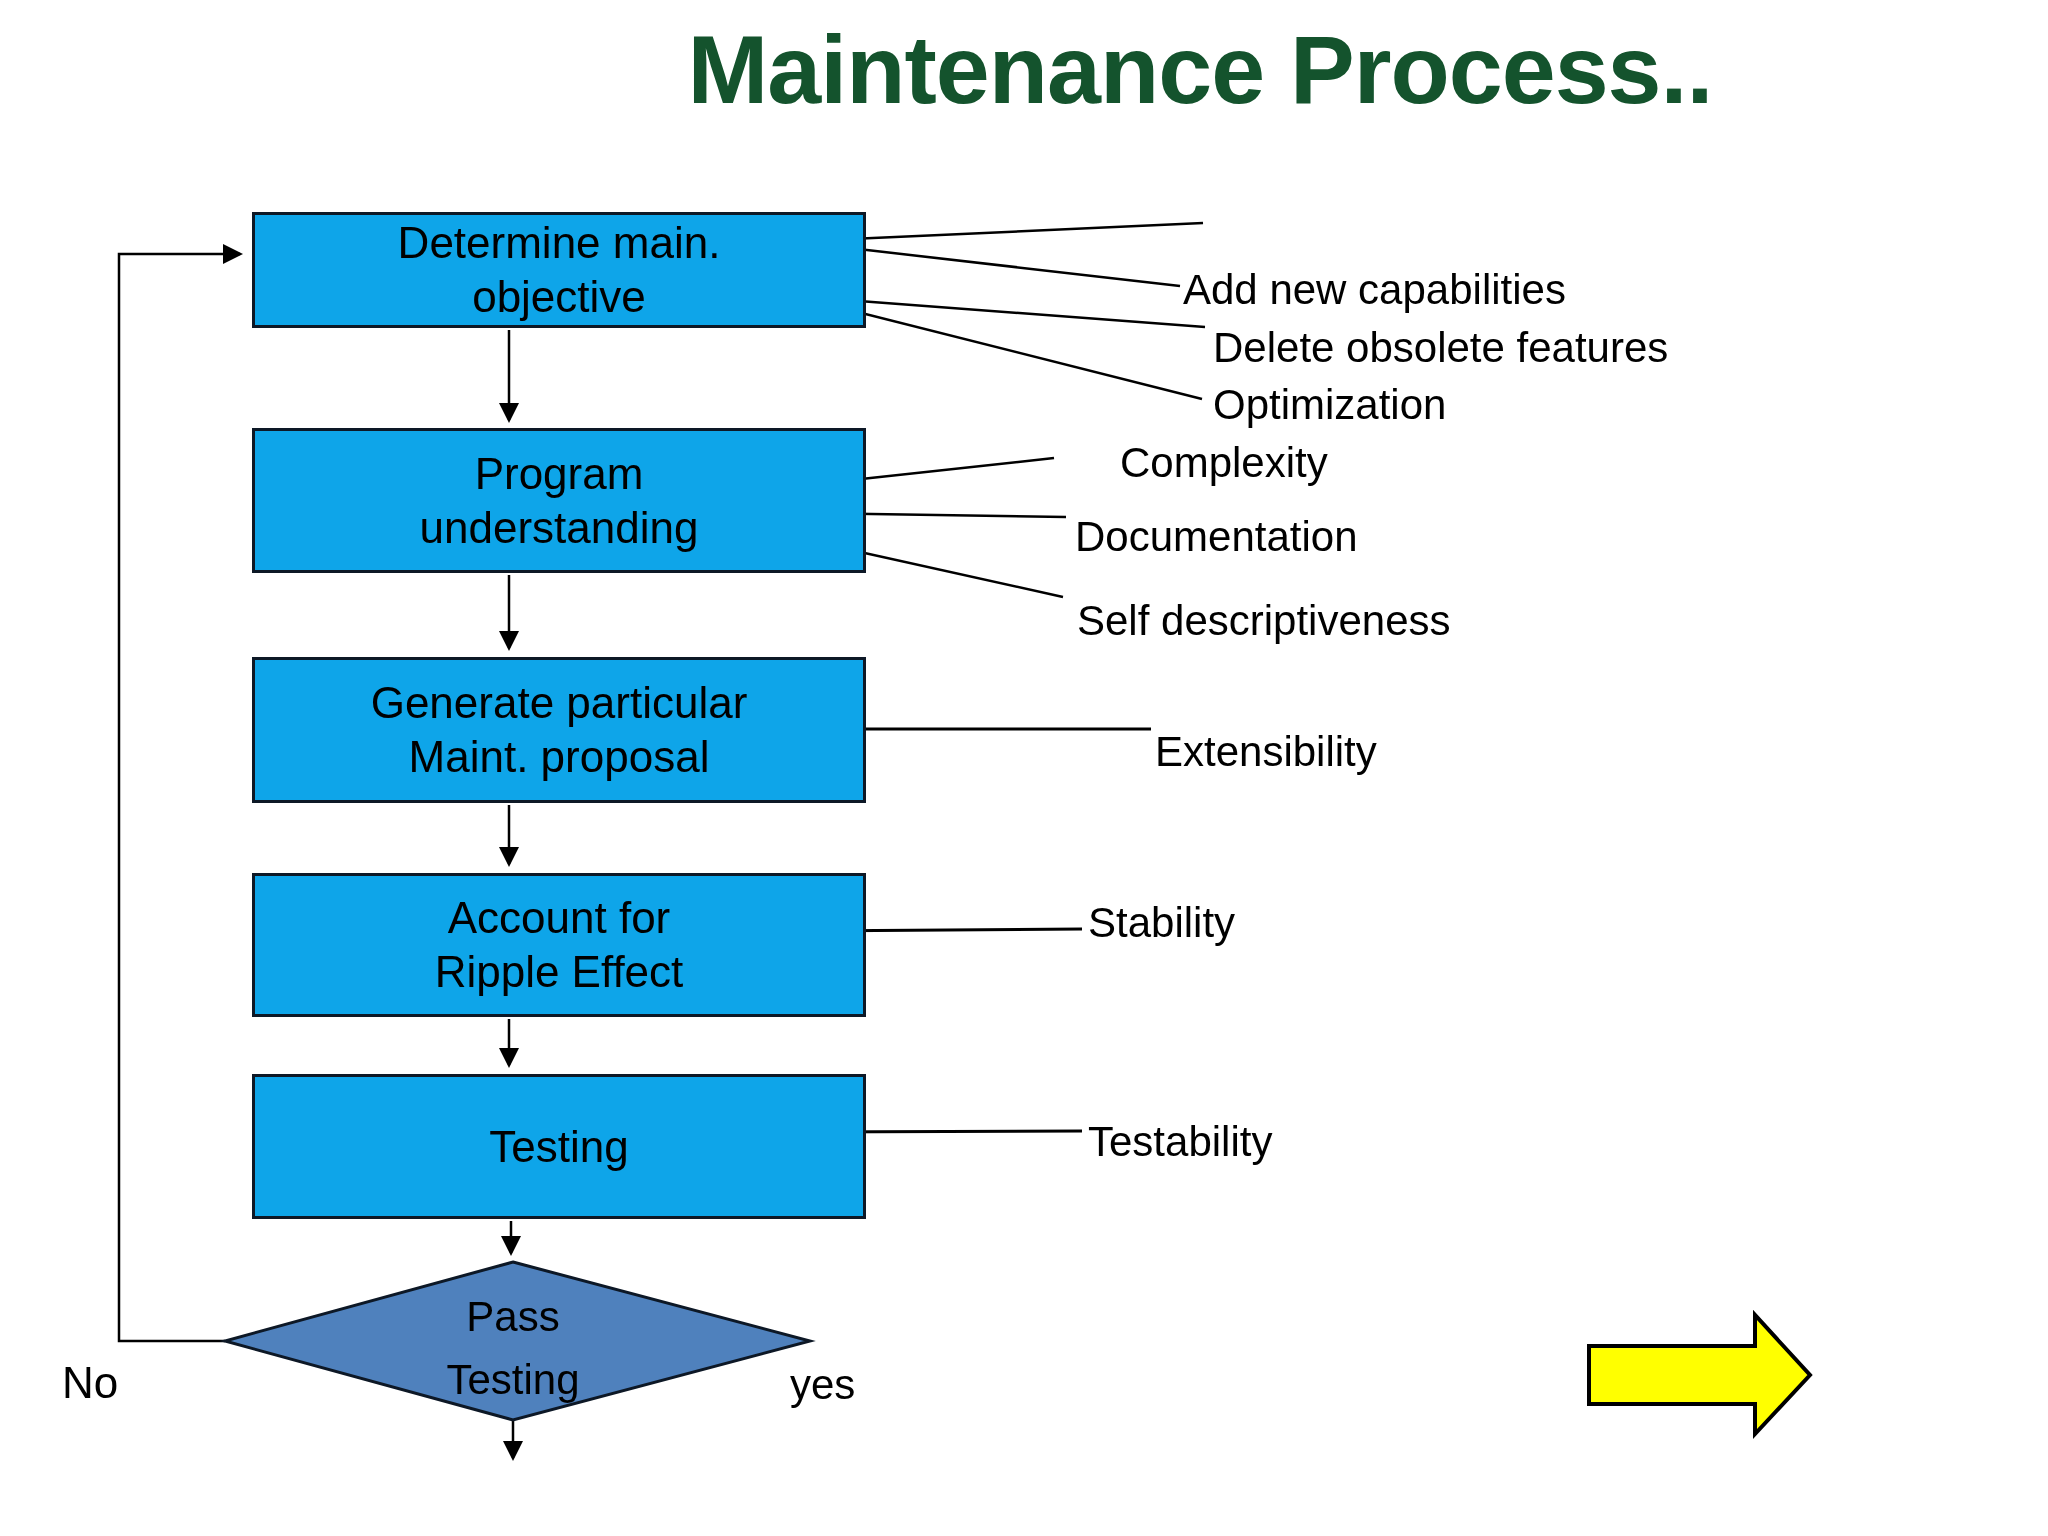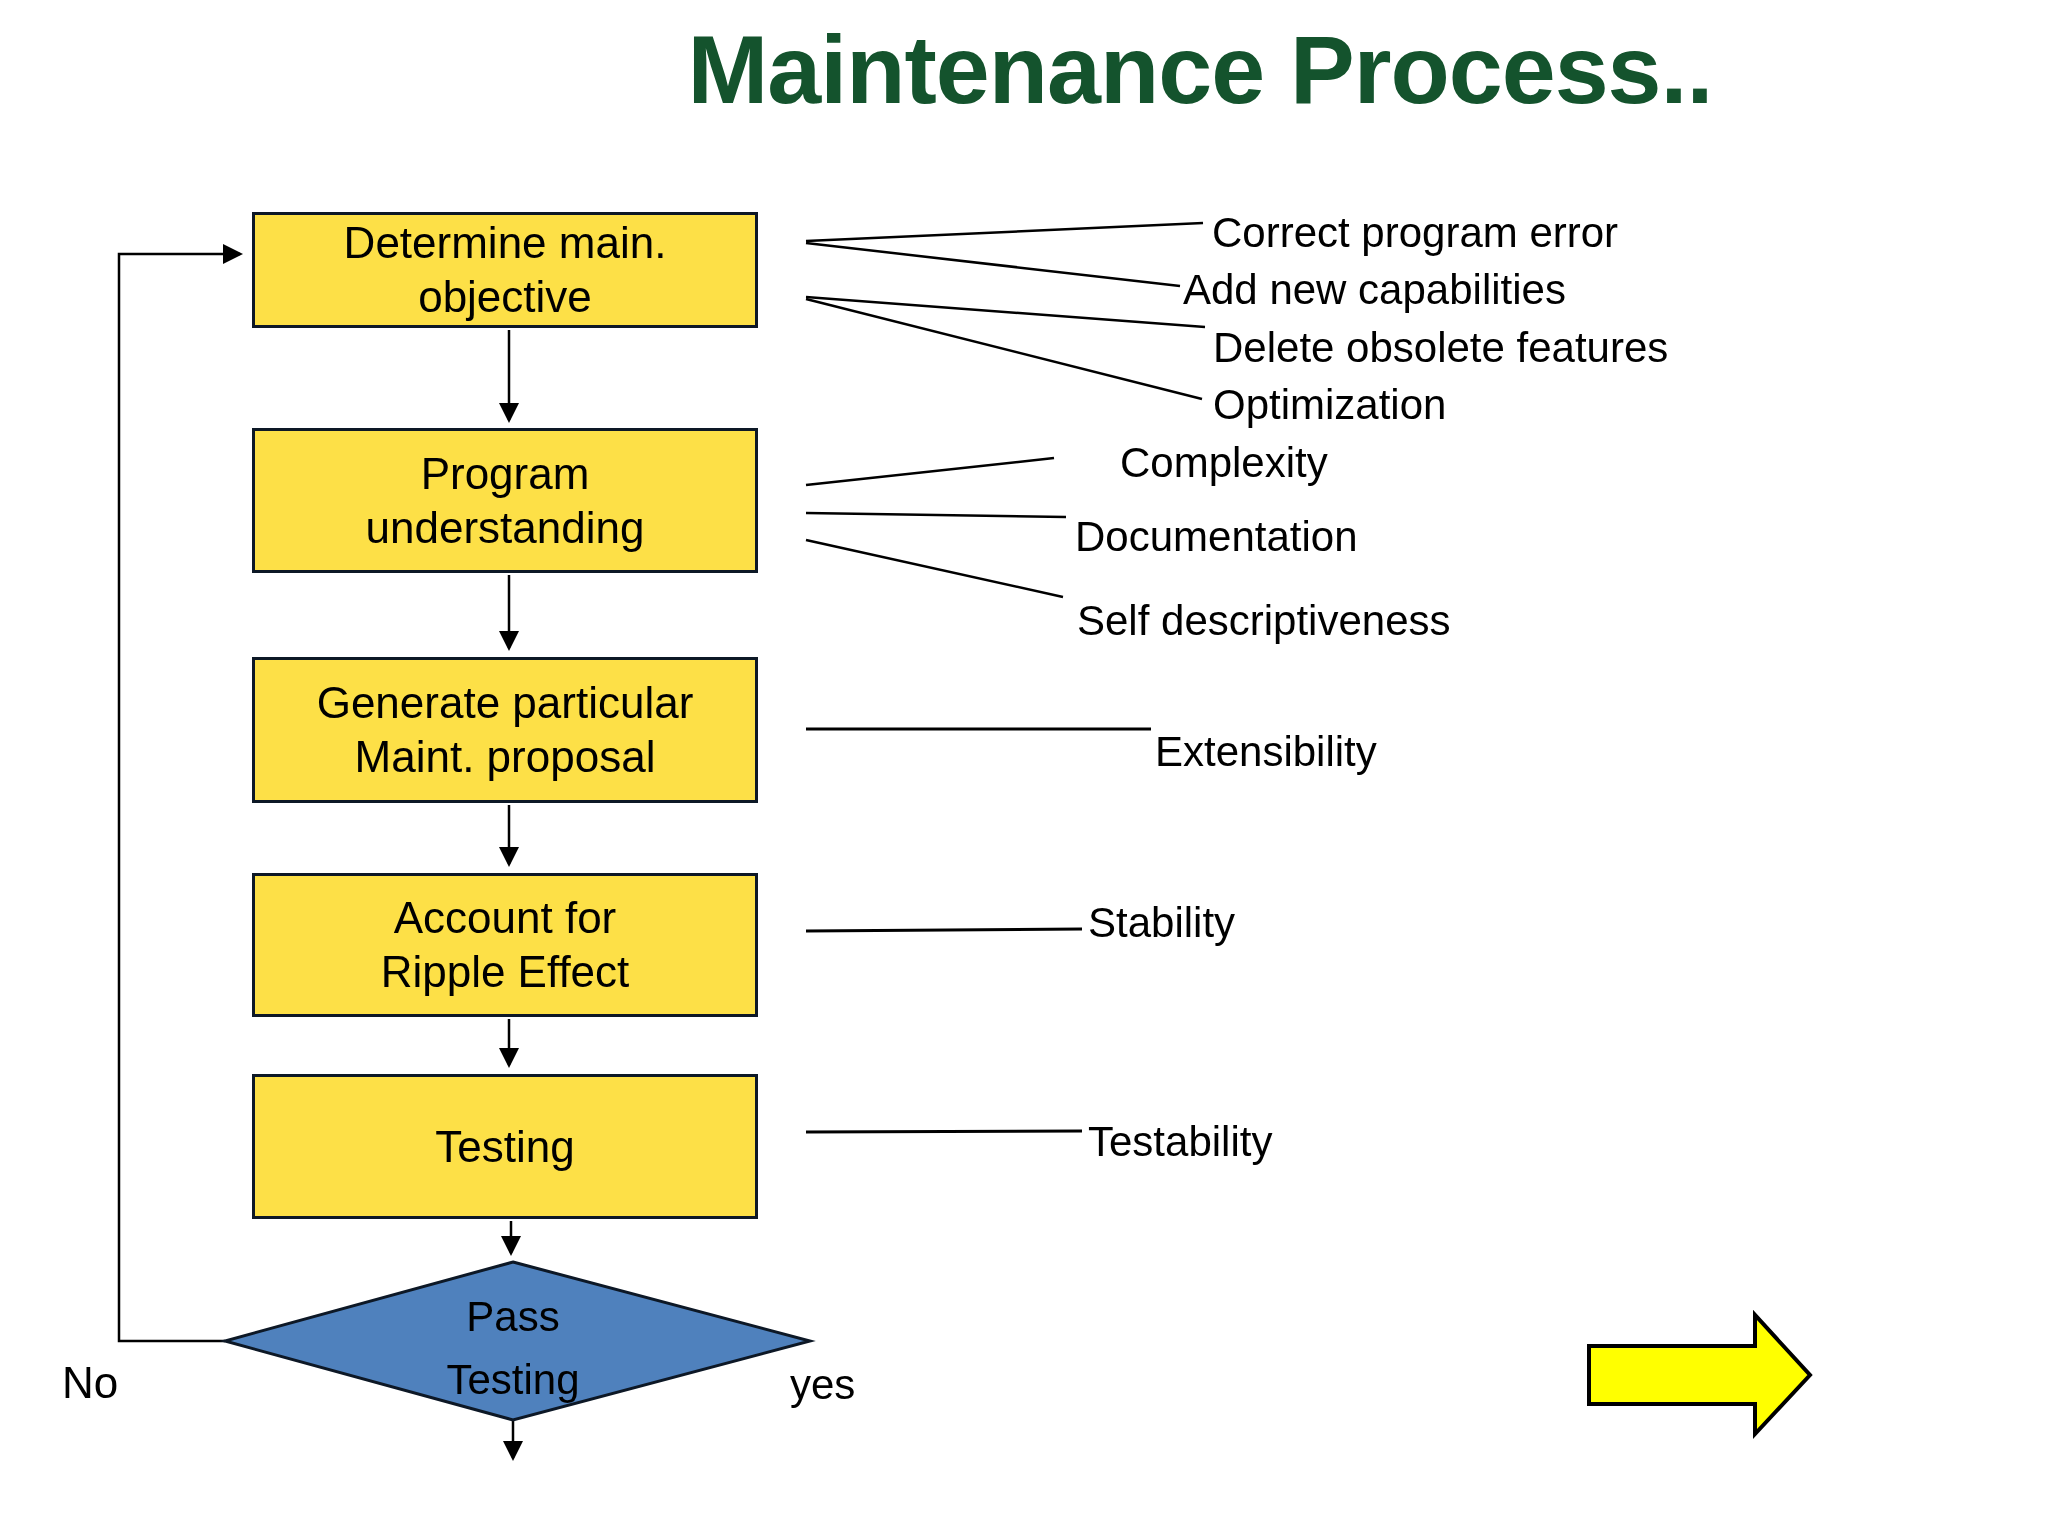--- a/index.html
+++ b/index.html
@@ -11,23 +11,23 @@
     font-family:"Liberation Sans", sans-serif;
     color:#000;
   }
   #connector-layer{position:absolute;left:0;top:0;width:2048px;height:1536px;}
   .title{
     position:absolute;left:400px;top:14px;width:1600px;height:140px;
     font-size:97px;font-weight:bold;color:#14532d;text-align:center;
     white-space:nowrap;letter-spacing:-1px;
   }
   .flow-box{
-    position:absolute;left:252px;width:506px;
+    position:absolute;left:252px;width:614px;
     box-sizing:border-box;
-    background:#fde047;border:3px solid #0d1826;
+    background:#0ea5e9;border:3px solid #0d1826;
     display:flex;flex-direction:column;align-items:center;justify-content:center;
     font-size:44px;line-height:54px;text-align:center;
   }
   .b1{top:212px;height:116px;}
   .b2{top:428px;height:145px;}
   .b3{top:657px;height:146px;}
   .b4{top:873px;height:144px;}
   .b5{top:1074px;height:145px;}
   .side-label{
     position:absolute;font-size:42px;line-height:50px;white-space:nowrap;
@@ -98,21 +98,20 @@
   <div class="flow-box b5">
     <div>Testing</div>
   </div>
 
   <div class="diamond-label" style="top:1291px;">Pass</div>
   <div class="diamond-label" style="top:1354px;">Testing</div>
 
   <div class="branch-label" style="left:62px;top:1357px;width:90px;text-align:left;">No</div>
   <div class="branch-label" style="left:790px;top:1359px;font-size:42px;">yes</div>
 
-  <div class="side-label" style="left:1212px;top:208px;">Correct program error</div>
   <div class="side-label" style="left:1183px;top:265px;">Add new capabilities</div>
   <div class="side-label" style="left:1213px;top:323px;">Delete obsolete features</div>
   <div class="side-label" style="left:1213px;top:380px;">Optimization</div>
   <div class="side-label" style="left:1120px;top:438px;">Complexity</div>
   <div class="side-label" style="left:1075px;top:512px;">Documentation</div>
   <div class="side-label" style="left:1077px;top:583px;margin-top:13px;">Self descriptiveness</div>
   <div class="side-label" style="left:1155px;top:727px;">Extensibility</div>
   <div class="side-label" style="left:1088px;top:898px;">Stability</div>
   <div class="side-label" style="left:1088px;top:1117px;">Testability</div>
 

